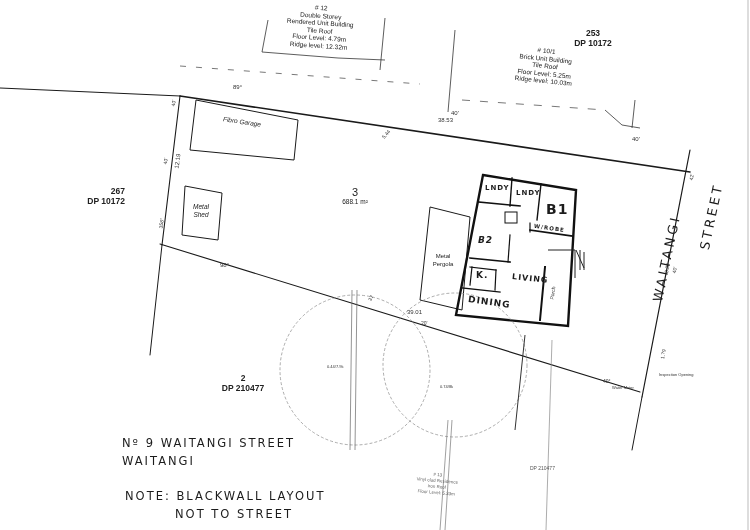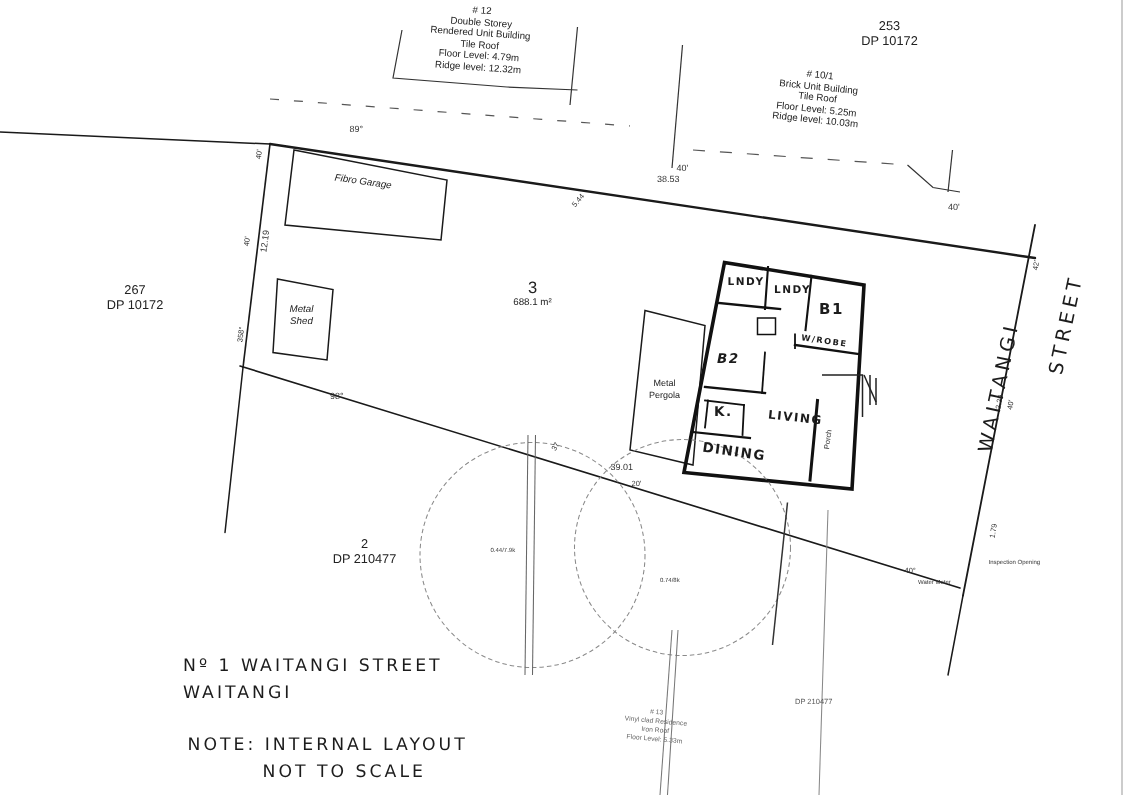--- a/index.html
+++ b/index.html
@@ -2,21 +2,21 @@
 <html><head>
   <meta charset="utf-8">
   <style>
     html, body { margin: 0; padding: 0; background: #ffffff; }
     body { width: 750px; height: 530px; overflow: hidden; position: relative;
            font-family: "Liberation Sans", sans-serif; color: #1a1a1a; }
     #plan { position: absolute; left: 0; top: 0; width: 750px; height: 530px; }
     .lbl { position: absolute; white-space: nowrap; font-family: "Liberation Sans", sans-serif; color: #222; }
     .small { font-size: 6.5px; line-height: 7.5px; text-align: center; }
     .tiny { font-size: 5px; color: #333; }
-    .lot { font-size: 8.5px; font-weight: normal; text-align: center; line-height: 10px; }
+    .lot { font-size: 8.5px; font-weight: bold; text-align: center; line-height: 10px; margin-top: 16px; }
     .hand { font-family: "DejaVu Sans", sans-serif; font-weight: bold; color: #1c1c1c; letter-spacing: 1px; }
     .room { font-size: 8px; }
     .note { font-size: 11.5px; letter-spacing: 2px; font-weight: normal; }
     .street { font-size: 13px; letter-spacing: 3px; font-weight: normal; }
     .ital { font-style: italic; font-size: 6.5px; text-align: center; line-height: 8px; }
   </style>
 </head>
 <body>
 
 <svg id="plan" viewBox="0 0 750 530" xmlns="http://www.w3.org/2000/svg">
@@ -107,21 +107,21 @@
 </div>
 
 <div class="lbl small" style="left:500px;top:47px;width:90px;transform:rotate(6deg);">
   <div># 10/1</div>
   <div>Brick Unit Building</div>
   <div>Tile Roof</div>
   <div>Floor Level: 5.25m</div>
   <div>Ridge level: 10.03m</div>
 </div>
 
-<div class="lbl lot" style="left:55px;top:188px;width:70px;">
+<div class="lbl lot" style="left:55px;top:170px;width:70px;text-align:right;">
   <div>267</div>
   <div>DP 10172</div>
 </div>
 
 <div class="lbl lot" style="left:208px;top:357px;width:70px;">
   <div>2</div>
   <div>DP 210477</div>
 </div>
 
 <div class="lbl" style="left:330px;top:186px;width:50px;text-align:center;">
@@ -129,21 +129,21 @@
   <div style="font-size:6.5px;">688.1 m²</div>
 </div>
 
 <div class="lbl ital" style="left:222px;top:118px;width:40px;white-space:normal;transform:rotate(8deg);">Fibro Garage</div>
 <div class="lbl ital" style="left:187px;top:203px;width:28px;white-space:normal;">Metal Shed</div>
 <div class="lbl ital" style="left:425px;top:252px;width:36px;white-space:normal;font-style:normal;font-size:6px;">Metal Pergola</div>
 <div class="lbl tiny" style="left:546px;top:290px;transform:rotate(-82deg);">Porch</div>
 
 <div class="lbl hand room" style="left:485px;top:184px;font-size:7px;text-align:right;">LNDY</div>
 <div class="lbl hand room" style="left:516px;top:189px;font-size:7px;">LNDY</div>
-<div class="lbl hand room" style="left:546px;top:201px;font-size:10px;">B1</div>
+<div class="lbl hand room" style="left:546px;top:201px;font-size:14px;">B1</div>
 <div class="lbl hand room" style="left:478px;top:235px;font-size:9px;font-style:italic;">B2</div>
 <div class="lbl hand room" style="left:534px;top:225px;font-size:5.5px;transform:rotate(8deg);">W/ROBE</div>
 <div class="lbl hand room" style="left:476px;top:270px;font-size:9px;">K.</div>
 <div class="lbl hand room" style="left:512px;top:274px;font-size:8px;transform:rotate(6deg);">LIVING</div>
 <div class="lbl hand room" style="left:468px;top:297px;font-size:9px;transform:rotate(8deg);">DINING</div>
 
 <div class="lbl tiny" style="left:233px;top:84px;font-size:6px;">89°</div>
 <div class="lbl tiny" style="left:438px;top:117px;font-size:6px;">38.53</div>
 <div class="lbl tiny" style="left:451px;top:110px;font-size:6px;">40'</div>
 <div class="lbl tiny" style="left:632px;top:136px;font-size:6px;">40'</div>
@@ -170,16 +170,16 @@
   <div># 13</div>
   <div>Vinyl clad Residence</div>
   <div>Iron Roof</div>
   <div>Floor Level: 5.33m</div>
 </div>
 <div class="lbl" style="left:530px;top:465px;font-size:5px;color:#555;">DP 210477</div>
 
 <div class="lbl hand street" style="left:650px;top:300px;transform:rotate(-78deg);transform-origin:left top;">WAITANGI</div>
 <div class="lbl hand street" style="left:697px;top:248px;transform:rotate(-78deg);transform-origin:left top;">STREET</div>
 
-<div class="lbl hand note" style="left:122px;top:436px;">Nº 1 WAITANGI STREET</div>
+<div class="lbl hand note" style="left:122px;top:436px;">Nº 9 WAITANGI STREET</div>
 <div class="lbl hand note" style="left:122px;top:454px;">WAITANGI</div>
-<div class="lbl hand note" style="left:125px;top:489px;">NOTE:  INTERNAL LAYOUT</div>
-<div class="lbl hand note" style="left:175px;top:507px;">NOT TO SCALE</div>
+<div class="lbl hand note" style="left:125px;top:489px;">NOTE:  BLACKWALL LAYOUT</div>
+<div class="lbl hand note" style="left:175px;top:507px;">NOT TO STREET</div>
 
 </body></html>

